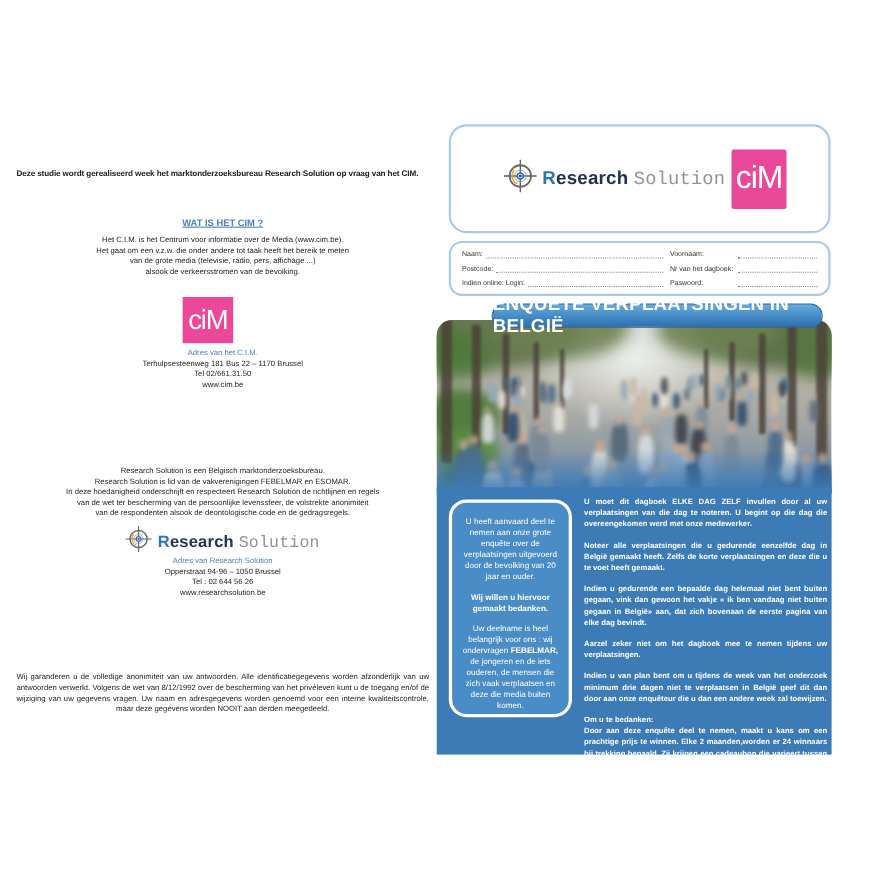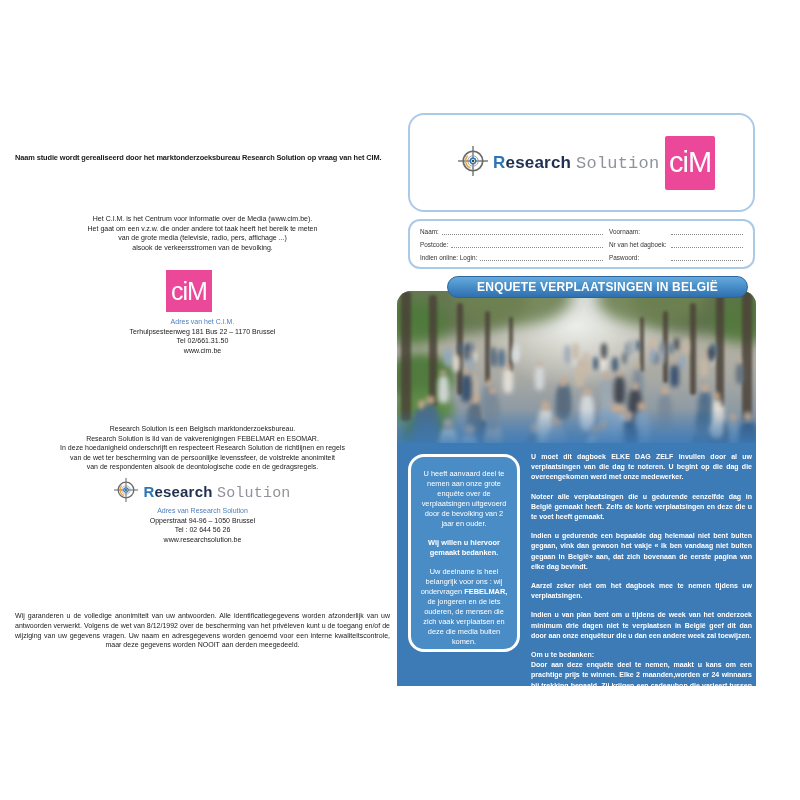--- a/index.html
+++ b/index.html
@@ -42,21 +42,21 @@
   .frow { display:flex; align-items:flex-end; font-size:6.4px; color:#333; }
   .flabel { white-space:nowrap; padding-right:3px; }
   .dots { border-bottom:1px dotted #8a8a8a; height:7px; }
   .dots-l { flex:1; margin-right:6px; }
   .flabel-r { width:62px; }
   .dots-r { width:72px; }
 
   .banner { position:absolute; left:447px; top:276px; width:301px; height:22px; border-radius:12px;
             background:linear-gradient(#66abdd 0%, #4a90c9 45%, #2f6fae 100%);
             border:1px solid #2a65a0; z-index:3; display:flex; align-items:center; justify-content:center; }
-  .banner span { color:#fff; font-weight:bold; font-size:12px; letter-spacing:0.2px; }
+  .banner span { color:#fff; font-weight:bold; font-size:17px; letter-spacing:0.2px; }
 
   .photo { position:absolute; left:397px; top:291px; width:359px; height:158px; border-radius:14px 14px 0 0;
            overflow:hidden; z-index:1;
            background:
              radial-gradient(ellipse 140px 90px at 50% 22%, #eceeea 0%, rgba(236,238,234,0) 70%),
              linear-gradient(#c3cdc9 0%, #b5b2a6 35%, #a8a9a4 55%, #8e9aa4 75%, #6589ac 100%); }
   .photo .blob { position:absolute; }
   .photo::after { content:""; position:absolute; left:0; bottom:0; width:100%; height:40px;
                   background:linear-gradient(rgba(61,123,183,0), #3d7bb7); }
 
@@ -71,22 +71,23 @@
   .panel-text { position:absolute; left:531px; top:452px; width:221px; z-index:2; color:#fff;
                 font-size:7px; font-weight:bold; line-height:10.2px; text-align:justify; }
   .panel-text p { margin-bottom:9px; }
   .pt-head { margin-bottom:0 !important; }
 </style>
 </head>
 <body>
 
 <div id="canvas">
 
-  <div class="lp lp-intro">Naam studie wordt gerealiseerd door het marktonderzoeksbureau Research Solution op vraag van het CIM.</div>
-
+  <div class="lp lp-intro">Deze studie wordt gerealiseerd week het marktonderzoeksbureau Research Solution op vraag van het CIM.</div>
+
+  <div class="lp sec-heading lp-cim-head">WAT IS HET CIM ?</div>
 
   <div class="lp lp-lines lp-cim-lines">
     <div>Het C.I.M. is het Centrum voor informatie over de Media (www.cim.be).</div>
     <div>Het gaat om een v.z.w. die onder andere tot taak heeft het bereik te meten</div>
     <div>van de grote media (televisie, radio, pers, affichage ...)</div>
     <div>alsook de verkeersstromen van de bevolking.</div>
   </div>
 
   <div class="cim-logo lp-cim-logo">
     <span>ciM</span>
@@ -327,21 +328,21 @@
       <div class="blob" style="left: 226.283px; top: 119.85px; width: 9.77249px; height: 9.77249px; background: rgb(201, 171, 146); filter: blur(2.2px); opacity: 0.9; border-radius: 50%;"></div>
       <div class="blob" style="left: 300.913px; top: 100.388px; width: 14.2259px; height: 35.5648px; background: rgb(74, 107, 138); filter: blur(2.6px); opacity: 0.9; border-radius: 40% 40% 30% 30%;"></div>
       <div class="blob" style="left: 304.47px; top: 93.9861px; width: 7.11296px; height: 7.11296px; background: rgb(201, 171, 146); filter: blur(2.2px); opacity: 0.9; border-radius: 50%;"></div>
       <div class="blob" style="left: 208.999px; top: 120.797px; width: 18.0677px; height: 45.1692px; background: rgb(143, 168, 192); filter: blur(2.6px); opacity: 0.9; border-radius: 40% 40% 30% 30%;"></div>
       <div class="blob" style="left: 213.516px; top: 112.667px; width: 9.03385px; height: 9.03385px; background: rgb(201, 171, 146); filter: blur(2.2px); opacity: 0.9; border-radius: 50%;"></div>
     </div>
 
   <div class="panel"></div>
 
   <div class="intro-box">
-    <p>U heeft aanvaard deel te nemen aan onze grote enquête over de verplaatsingen uitgevoerd door de bevolking van 2 jaar en ouder.</p>
+    <p>U heeft aanvaard deel te nemen aan onze grote enquête over de verplaatsingen uitgevoerd door de bevolking van 20 jaar en ouder.</p>
     <p class="b">Wij willen u hiervoor gemaakt bedanken.</p>
     <p><span>Uw deelname is heel belangrijk voor ons : wij ondervragen </span><span class="b">FEBELMAR,</span><span> de jongeren en de iets ouderen, de mensen die zich vaak verplaatsen en deze die media buiten komen.</span></p>
   </div>
 
   <div class="panel-text">
     <p>U moet dit dagboek ELKE DAG ZELF invullen door al uw verplaatsingen van die dag te noteren. U begint op die dag die overeengekomen werd met onze medewerker.</p>
     <p>Noteer alle verplaatsingen die u gedurende eenzelfde dag in België gemaakt heeft. Zelfs de korte verplaatsingen en deze die u te voet heeft gemaakt.</p>
     <p>Indien u gedurende een bepaalde dag helemaal niet bent buiten gegaan, vink dan gewoon het vakje « ik ben vandaag niet buiten gegaan in België» aan, dat zich bovenaan de eerste pagina van elke dag bevindt.</p>
     <p>Aarzel zeker niet om het dagboek mee te nemen tijdens uw verplaatsingen.</p>
     <p>Indien u van plan bent om u tijdens de week van het onderzoek  minimum drie dagen niet te verplaatsen in België geef dit dan door aan onze enquêteur die u dan een andere week zal toewijzen.</p>

